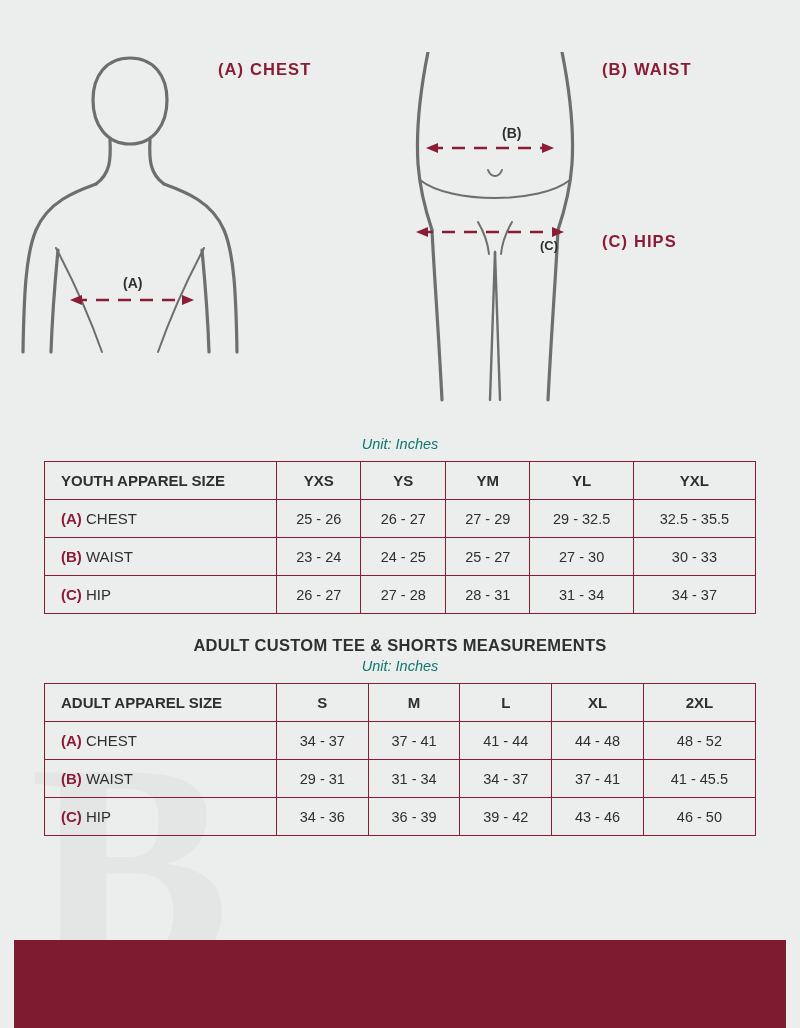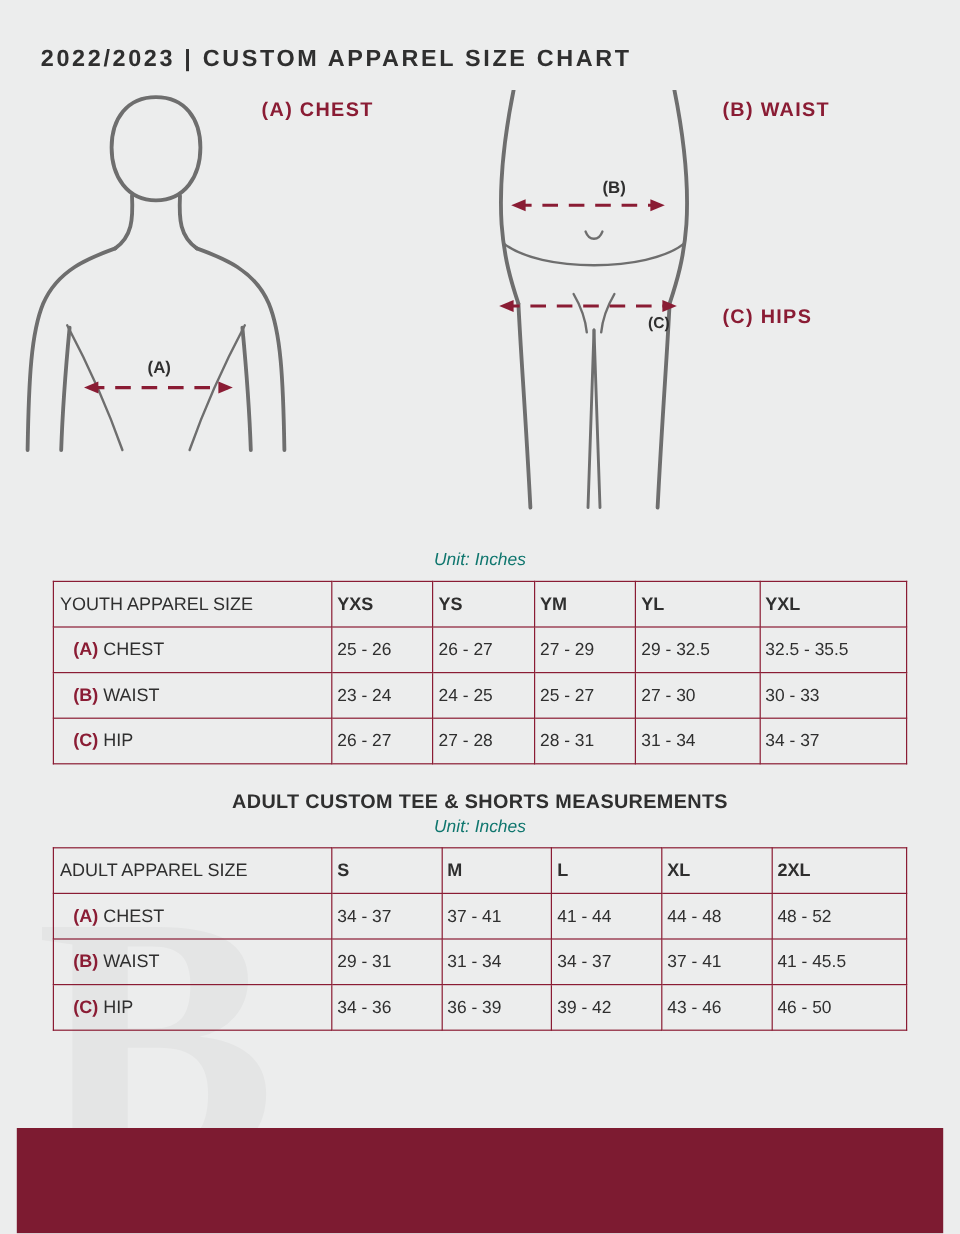--- a/index.html
+++ b/index.html
@@ -109,32 +109,32 @@
     border-collapse: collapse;
     width: 712px;
     margin: 0 auto;
     background: transparent;
   }
   th, td {
     border: 1px solid #8a1c34;
     height: 38px;
     font-size: 14.5px;
     color: #2f2f2f;
-    text-align: left;
+    text-align: center;
     padding: 0 4px;
     font-weight: 400;
   }
   thead th {
     font-weight: 700;
     font-size: 15px;
   }
   thead th.rowhead {
     text-align: left;
-    padding-left: 5px;
-    font-weight: 400;
+    padding-left: 16px;
+    font-weight: 700;
     font-size: 15px;
   }
   td.rowhead {
     text-align: left;
     padding-left: 16px;
     font-size: 15px;
   }
   td.rowhead .tag {
     color: #8a1c34;
     font-weight: 700;
@@ -153,21 +153,20 @@
 </head>
 <body>
 
 <div class="page">
 
   <div class="watermark">B</div>
 
   <div class="content">
 
     <div class="header">
-      <div class="header-title">2022/2023  |  CUSTOM APPAREL SIZE CHART</div>
     </div>
 
     <div class="diagram-area">
 
       <span class="fig fig-torso">
         <svg width="230" height="350" viewBox="0 0 230 350">
           <g fill="none" stroke="#6e6e6e" stroke-width="3.2" stroke-linecap="round">
 
             <path d="M112 6 C88 6 75 24 75 48 C75 72 88 92 112 92 C136 92 149 72 149 48 C149 24 136 6 112 6 Z"></path>
 

